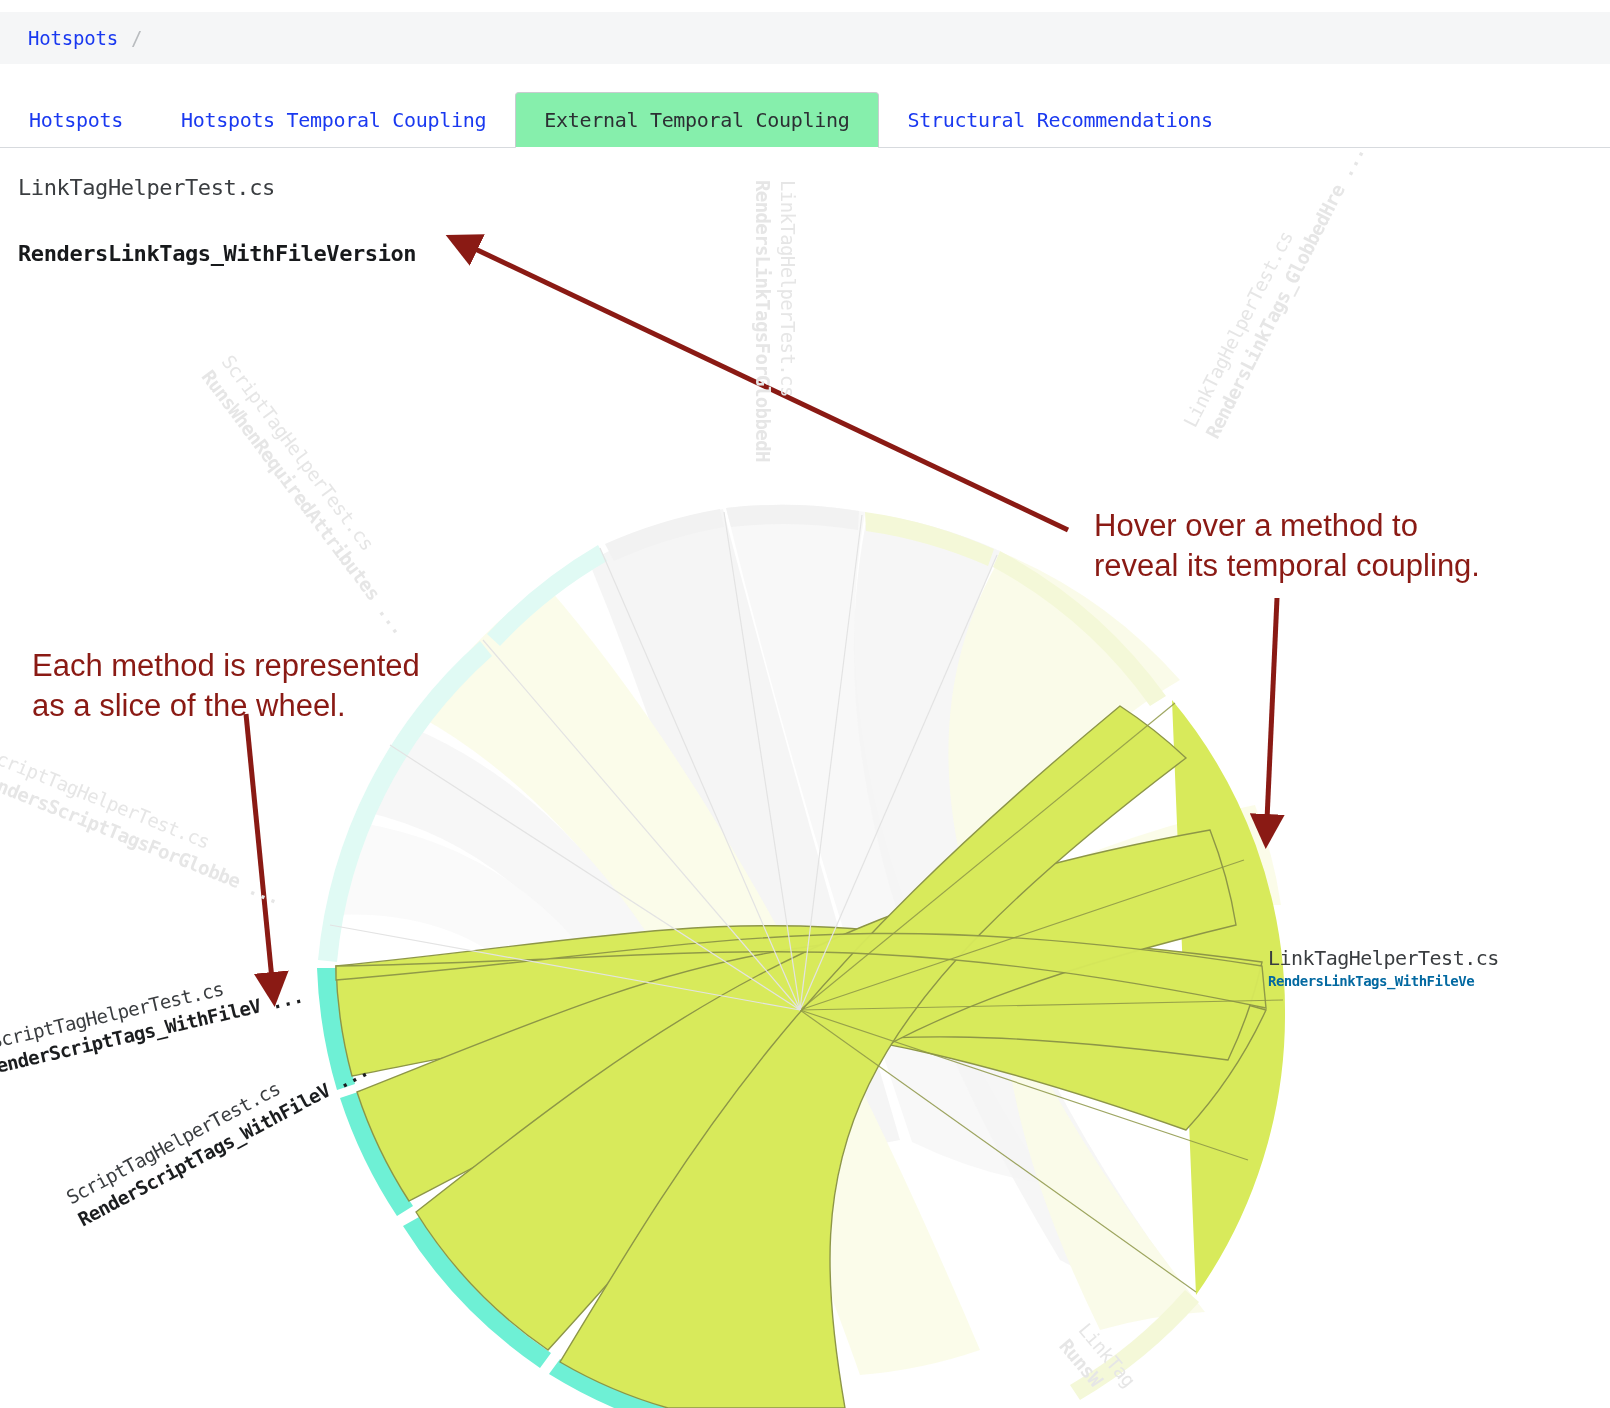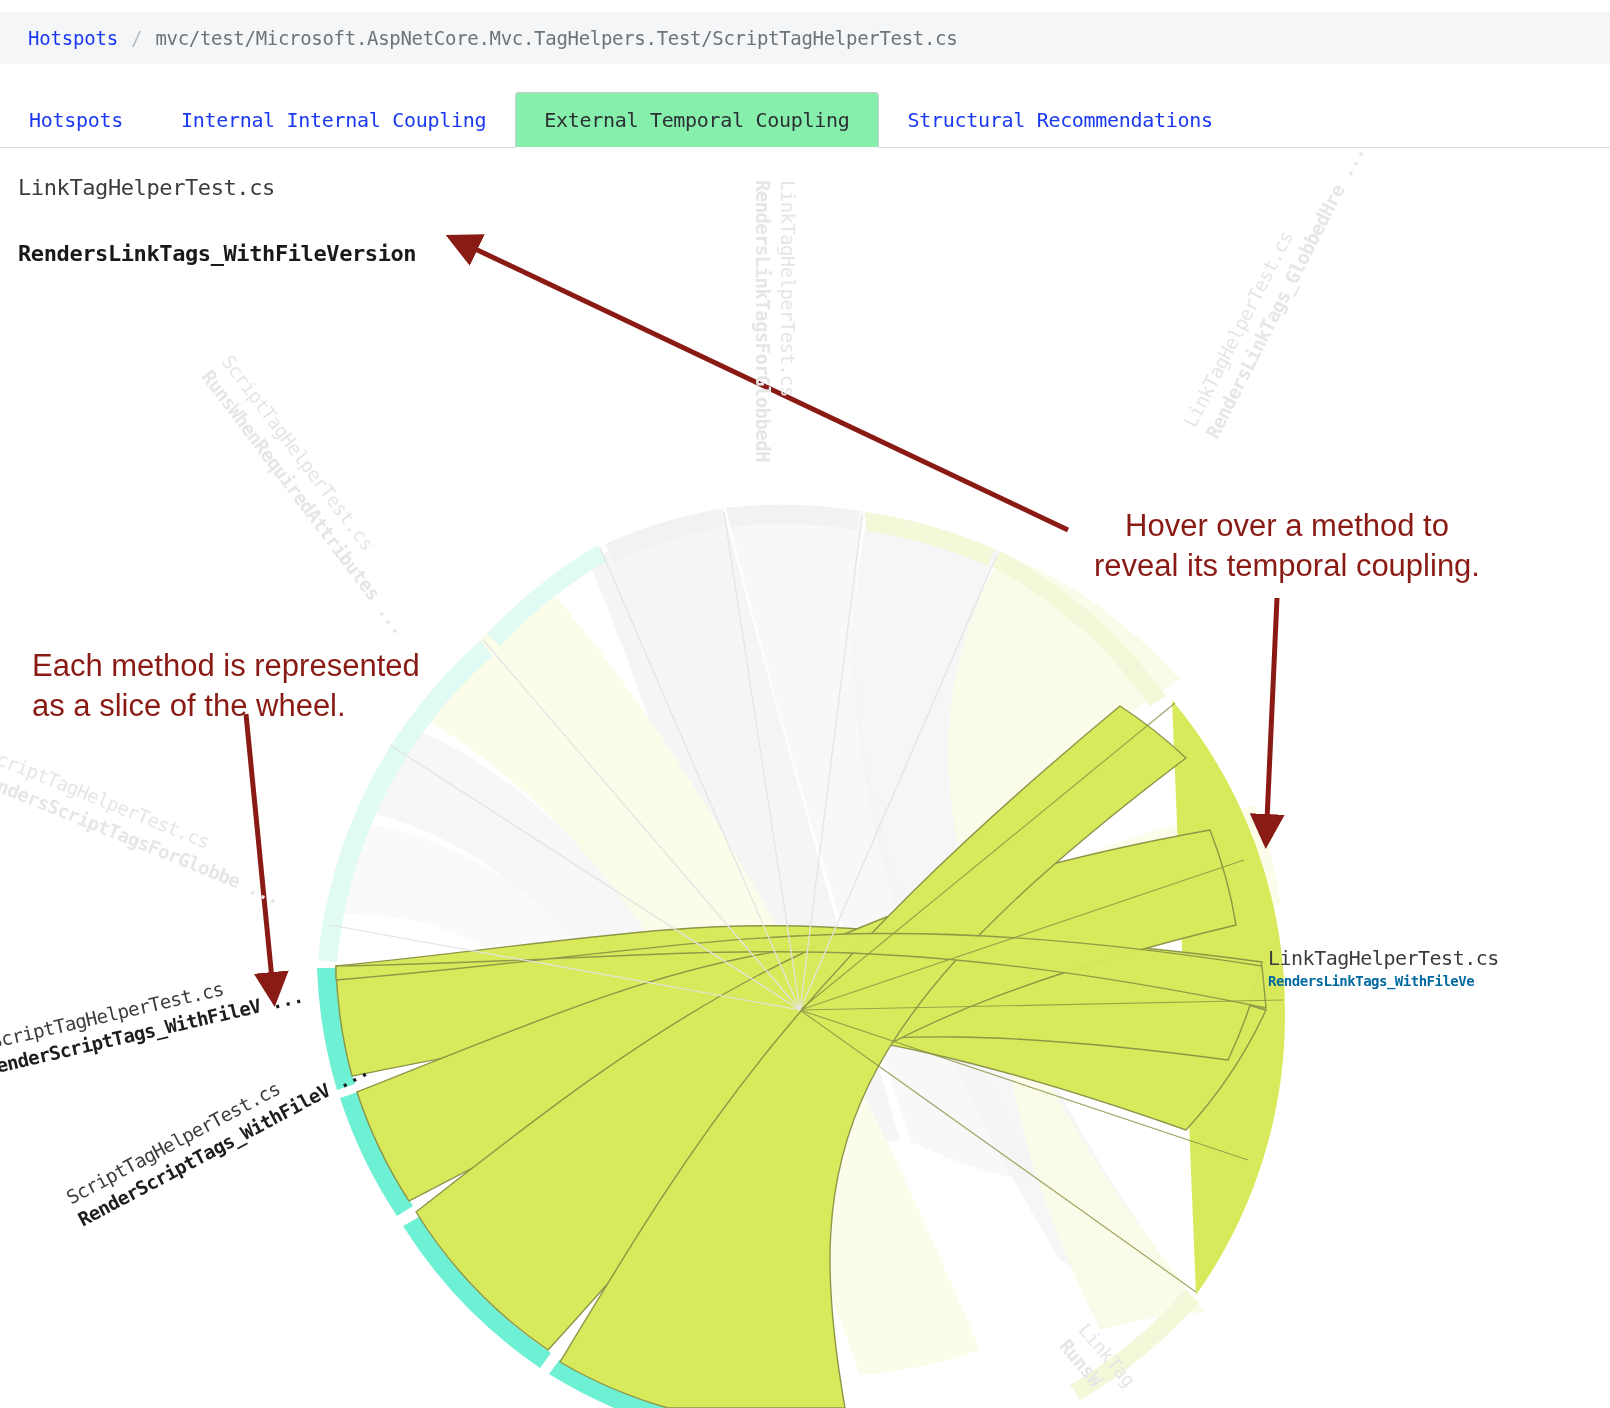--- a/index.html
+++ b/index.html
@@ -127,21 +127,21 @@
   
   .callout {
     position: absolute;
     color: #8a1a14;
     font-family: "Liberation Sans", "DejaVu Sans", sans-serif;
     font-size: 31px;
     line-height: 1.29;
     white-space: pre-line;
   }
   #callout-left  { left: 32px;   top: 622px; margin-top: 24px; }
-  #callout-right { left: 1094px; top: 506px; text-align: center; }
+  #callout-right { left: 1094px; top: 506px; }
 
   
   #chord-wheel {
     position: absolute;
     left: 0; top: 0;
     width: 1610px;
     height: 1408px;
     pointer-events: none;
   }
 
@@ -158,26 +158,25 @@
   .spoke-label .m { font-weight: bold; }
   .spoke-label.dark { color: #1b1d1f; }
   .spoke-label.dark .f { color: #3a3d40; font-weight: normal; }
 </style>
 </head>
 <body>
 
 <div id="breadcrumb-bar">
   <span class="crumb-link">Hotspots</span>
   <span class="crumb-sep">/</span>
-  <span class="crumb-path">mvc/test/Microsoft.AspNetCore.Mvc.TagHelpers.Test/ScriptTagHelperTest.cs</span>
 </div>
 
 <div id="tab-strip">
   <div class="tab">Hotspots</div>
-  <div class="tab">Internal Internal Coupling</div>
+  <div class="tab">Hotspots Temporal Coupling</div>
   <div class="tab active">External Temporal Coupling</div>
   <div class="tab">Structural Recommendations</div>
 
 </div>
 <div id="tab-underline"></div>
 
 <div id="hover-label">
   <div class="file">LinkTagHelperTest.cs</div>
   <div class="method">RendersLinkTags_WithFileVersion</div>
 </div>

